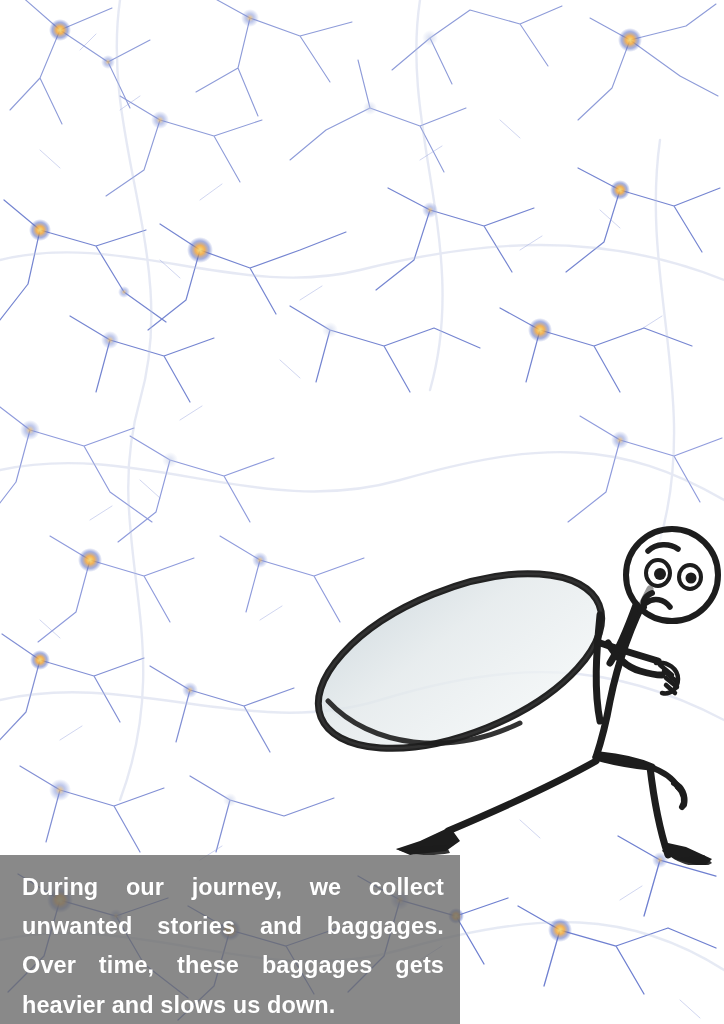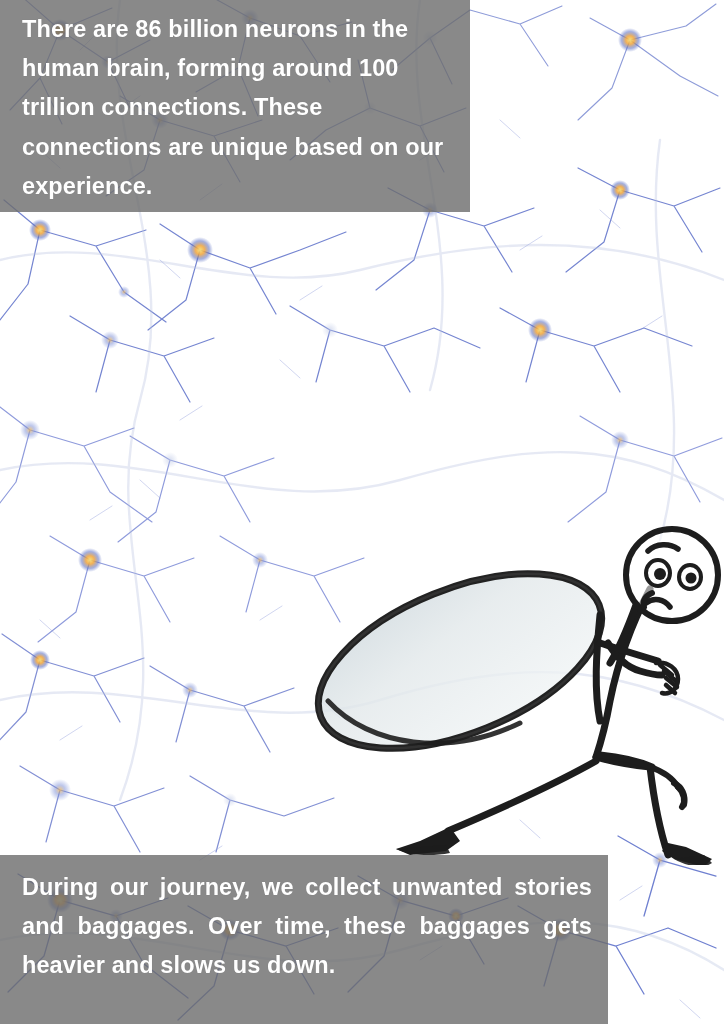--- a/index.html
+++ b/index.html
@@ -69,21 +69,21 @@
     top: 268px;
     width: 520px;
     height: 248px;
     padding: 11px 10px 0 22px;
     box-sizing: border-box;
   }
 
   #panel-bottom {
     left: 0px;
     top: 855px;
-    width: 608px;
+    width: 460px;
     height: 169px;
     padding: 13px 16px 0 22px;
     box-sizing: border-box;
   }
   #panel-bottom p {
     text-align: justify;
     text-align-last: left;
   }
 </style>
 </head>
@@ -290,22 +290,19 @@
       </g>
 
       <path d="M348 36 C356 28 370 28 378 34" fill="none" stroke="#1d1d1d" stroke-width="5.5" stroke-linecap="round"></path>
 
       <path d="M346 88 C354 82 364 84 370 92" fill="none" stroke="#1d1d1d" stroke-width="5.5" stroke-linecap="round"></path>
     </g>
 
     <path d="M344 92 C342 86 346 80 352 78" fill="none" stroke="#1d1d1d" stroke-width="6" stroke-linecap="round"></path>
   </svg>
 
-  <div class="panel" id="panel-top">
-    <p>There are 86 billion neurons in the human brain, forming around 100 trillion connections. These connections are unique based on our experience.</p>
-  </div>
 
 
   <div class="panel" id="panel-bottom">
     <p>During our journey, we collect unwanted stories and baggages. Over time, these baggages gets heavier and slows us down.</p>
   </div>
 
 </div>
 
 </body></html>

